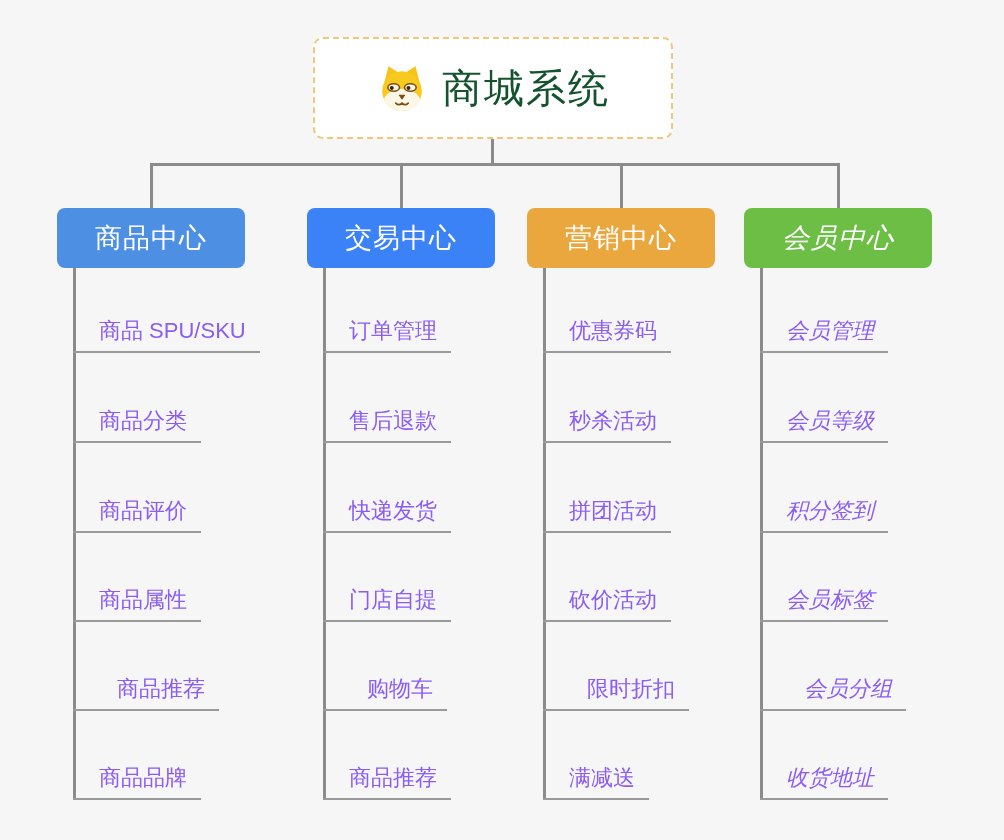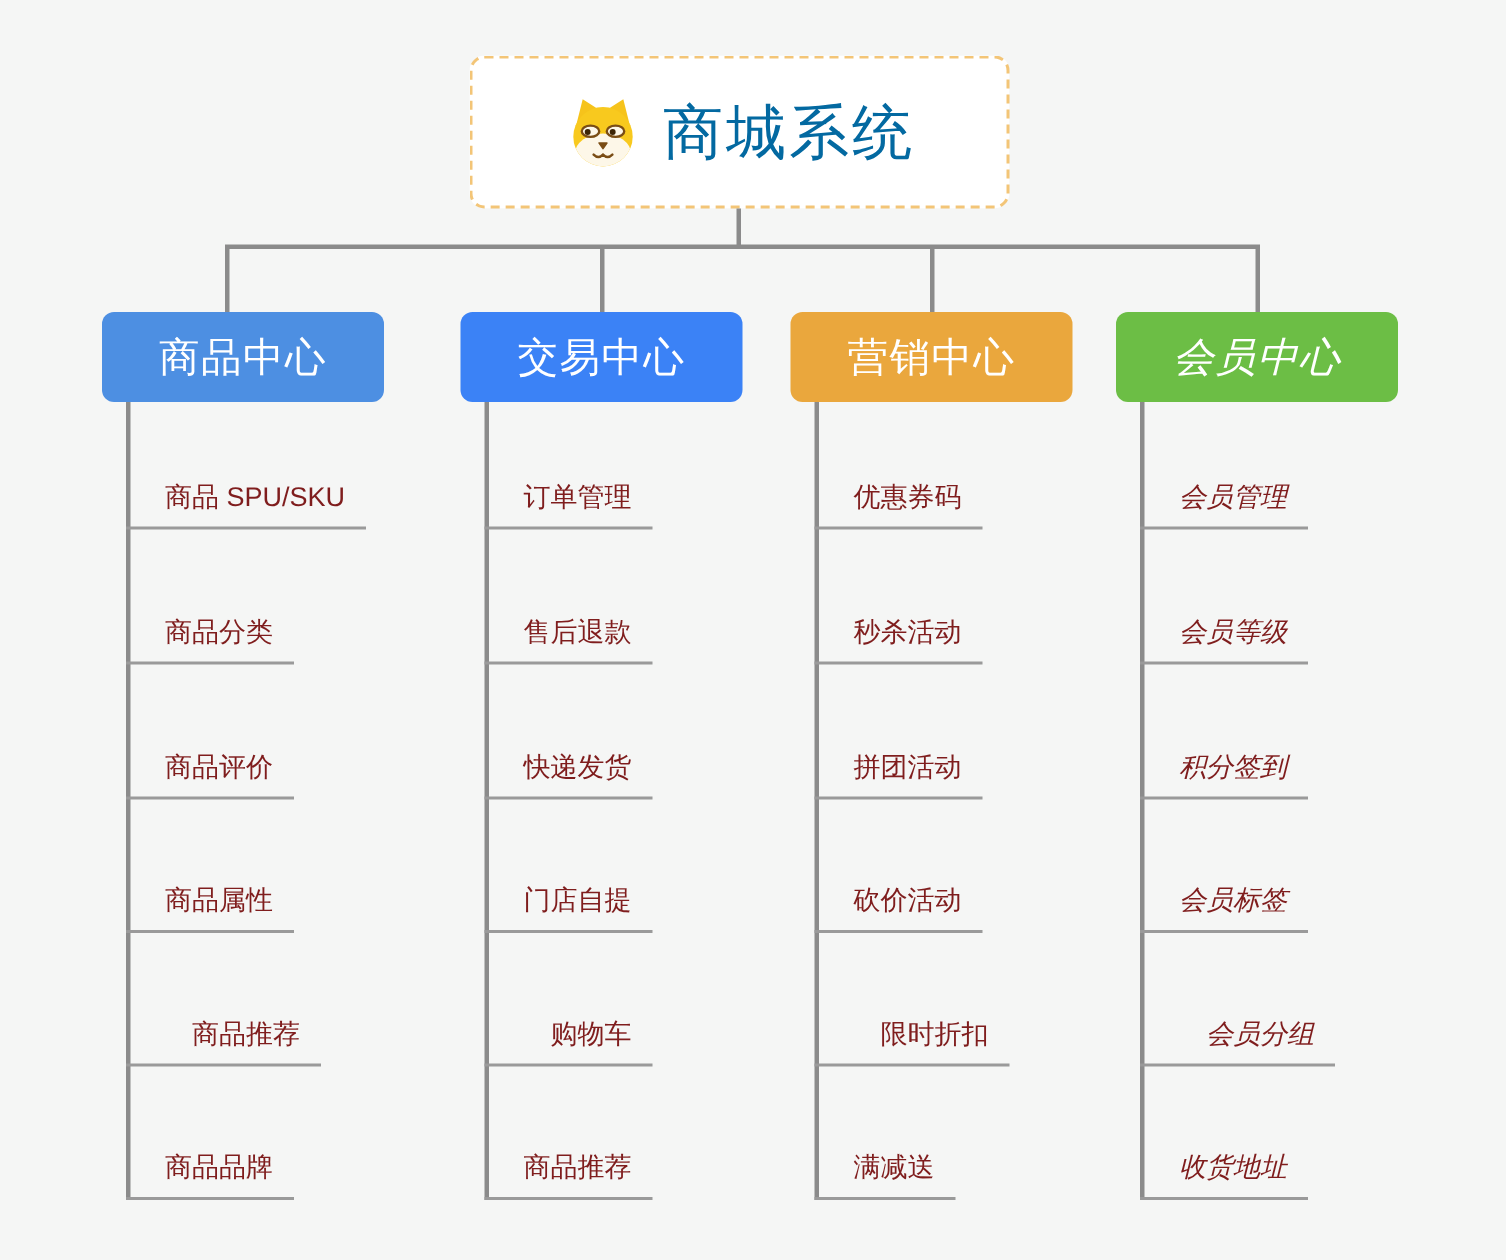--- a/index.html
+++ b/index.html
@@ -9,42 +9,42 @@
     font-family:"Liberation Sans","DejaVu Sans",sans-serif;
   }
   .canvas{position:absolute;inset:0;}
 
   
   .root-node{
     position:absolute;left:313px;top:37px;width:360px;height:102px;
     background:#ffffff;border:2px dashed #f3c577;border-radius:10px;
     box-sizing:border-box;display:flex;align-items:center;justify-content:center;gap:14px;
   }
-  .root-label{font-size:40px;color:#0369a1;letter-spacing:2px;white-space:nowrap;}
+  .root-label{font-size:40px;color:#14532d;letter-spacing:2px;white-space:nowrap;}
   .root-icon{width:52px;height:50px;flex:0 0 auto;}
 
   
   .line{position:absolute;background:#8b8b8b;}
   .stem{left:491px;top:139px;width:3px;height:26px;}
   .bus{left:150px;top:163px;width:690px;height:3px;}
   .drop{top:164px;width:3px;height:46px;}
   .drop-1{left:150px;} .drop-2{left:400px;} .drop-3{left:620px;} .drop-4{left:837px;}
 
   
   .column{position:absolute;top:208px;width:250px;height:600px;}
-  .col-1{left:68px;text-decoration:underline;} .col-2{left:307px;} .col-3{left:527px;} .col-4{left:744px;font-style:italic;}
+  .col-1{left:57px;text-decoration:underline;} .col-2{left:307px;} .col-3{left:527px;} .col-4{left:744px;font-style:italic;}
   .branch-box{
     position:absolute;left:0;top:0;width:188px;height:60px;border-radius:8px;
     display:flex;align-items:center;justify-content:center;
   }
   .branch-label{color:#ffffff;font-size:27px;letter-spacing:1px;white-space:nowrap;}
   .vline{position:absolute;left:16px;top:60px;width:3px;height:532px;background:#8b8b8b;}
   .child{
     position:absolute;left:16px;display:inline-block;white-space:nowrap;
-    font-size:18px;line-height:26px;color:#7f1d1d;
+    font-size:22px;line-height:26px;color:#8b5cf6;
     padding:0 14px 7px 26px;border-bottom:2px solid #9a9a9a;
   }
   .row-0{top:110px;} .row-1{top:200px;} .row-2{top:290px;}
   .row-3{top:379px;} .row-4{top:468px;padding-left:44px;} .row-5{top:557px;}
 </style>
 </head>
 <body>
 
 <div class="canvas">
 

